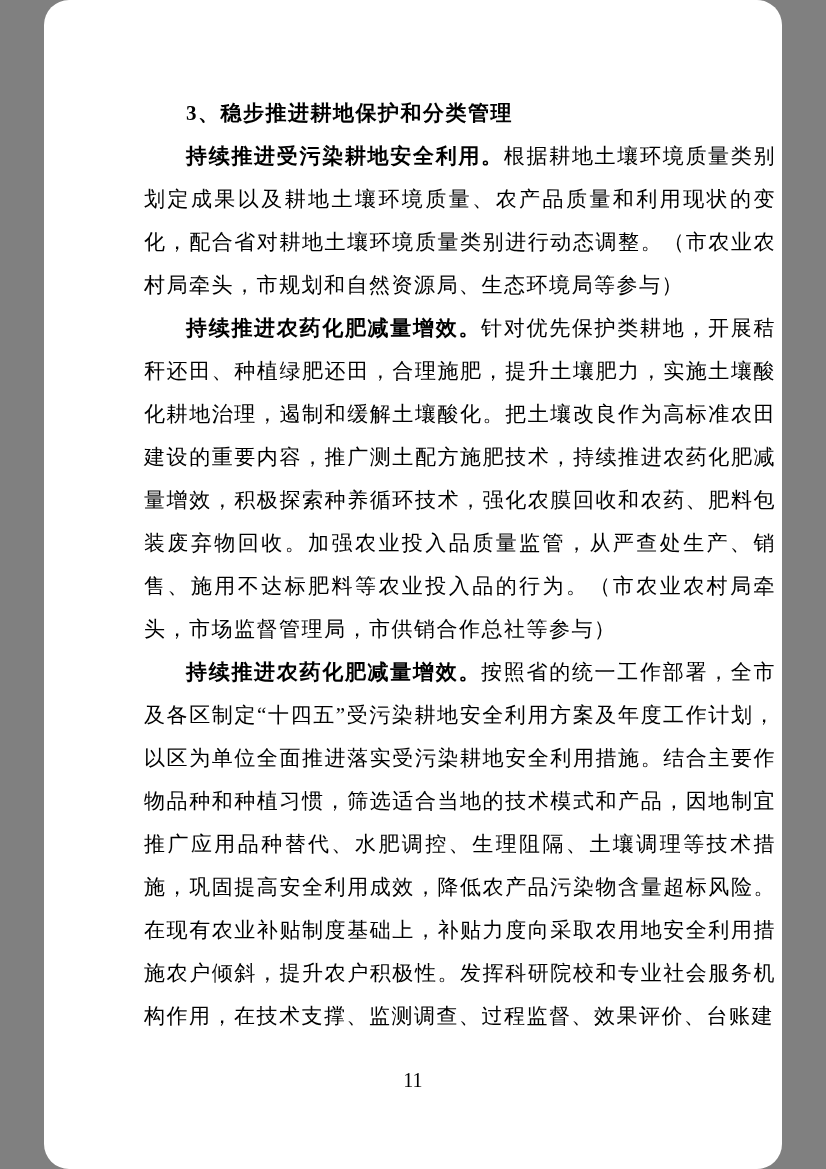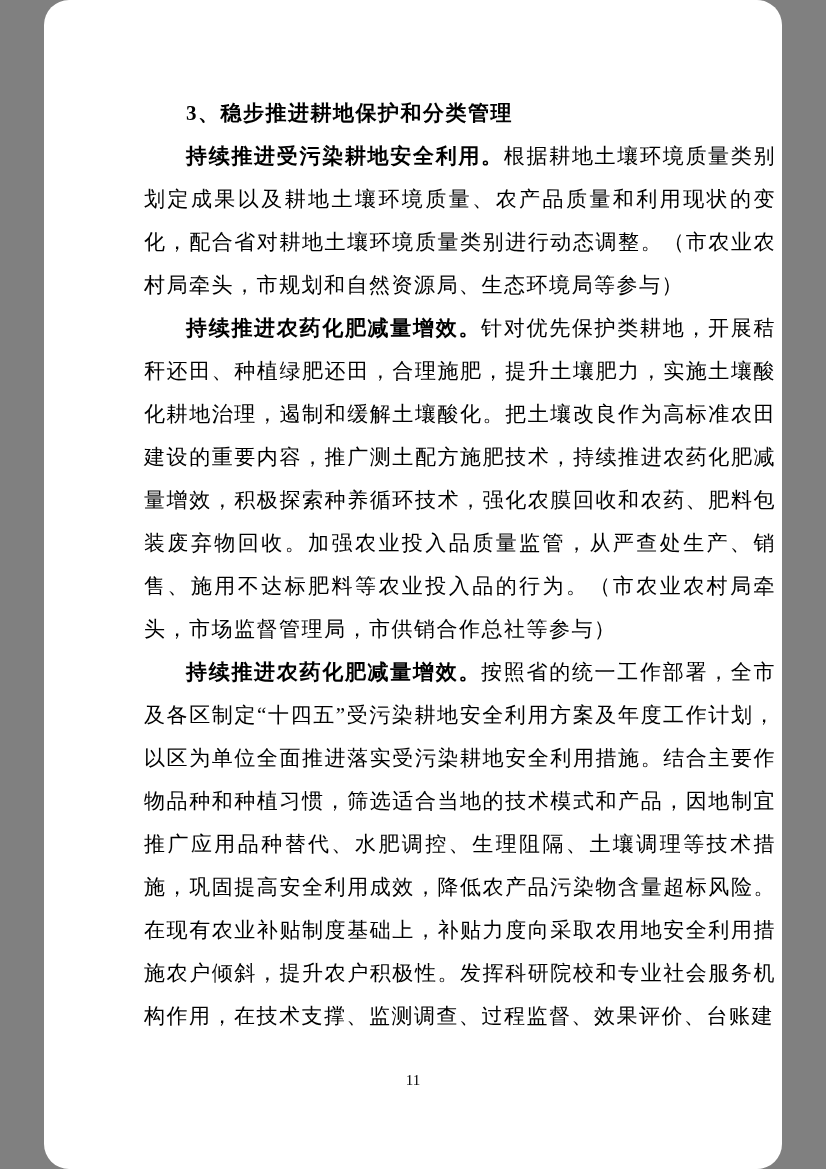--- a/index.html
+++ b/index.html
@@ -42,21 +42,21 @@
   }
   .para .lead {
     font-weight: bold;
   }
   .page-number {
     position: absolute;
     top: 1070px;
     left: 0;
     width: 100%;
     text-align: center;
-    font-size: 15px;
+    font-size: 20px;
     letter-spacing: 0;
     line-height: 20px;
   }
 </style>
 </head>
 <body>
 
 <div class="page">
   <div class="content">
     <h3 class="heading">3、稳步推进耕地保护和分类管理</h3>

